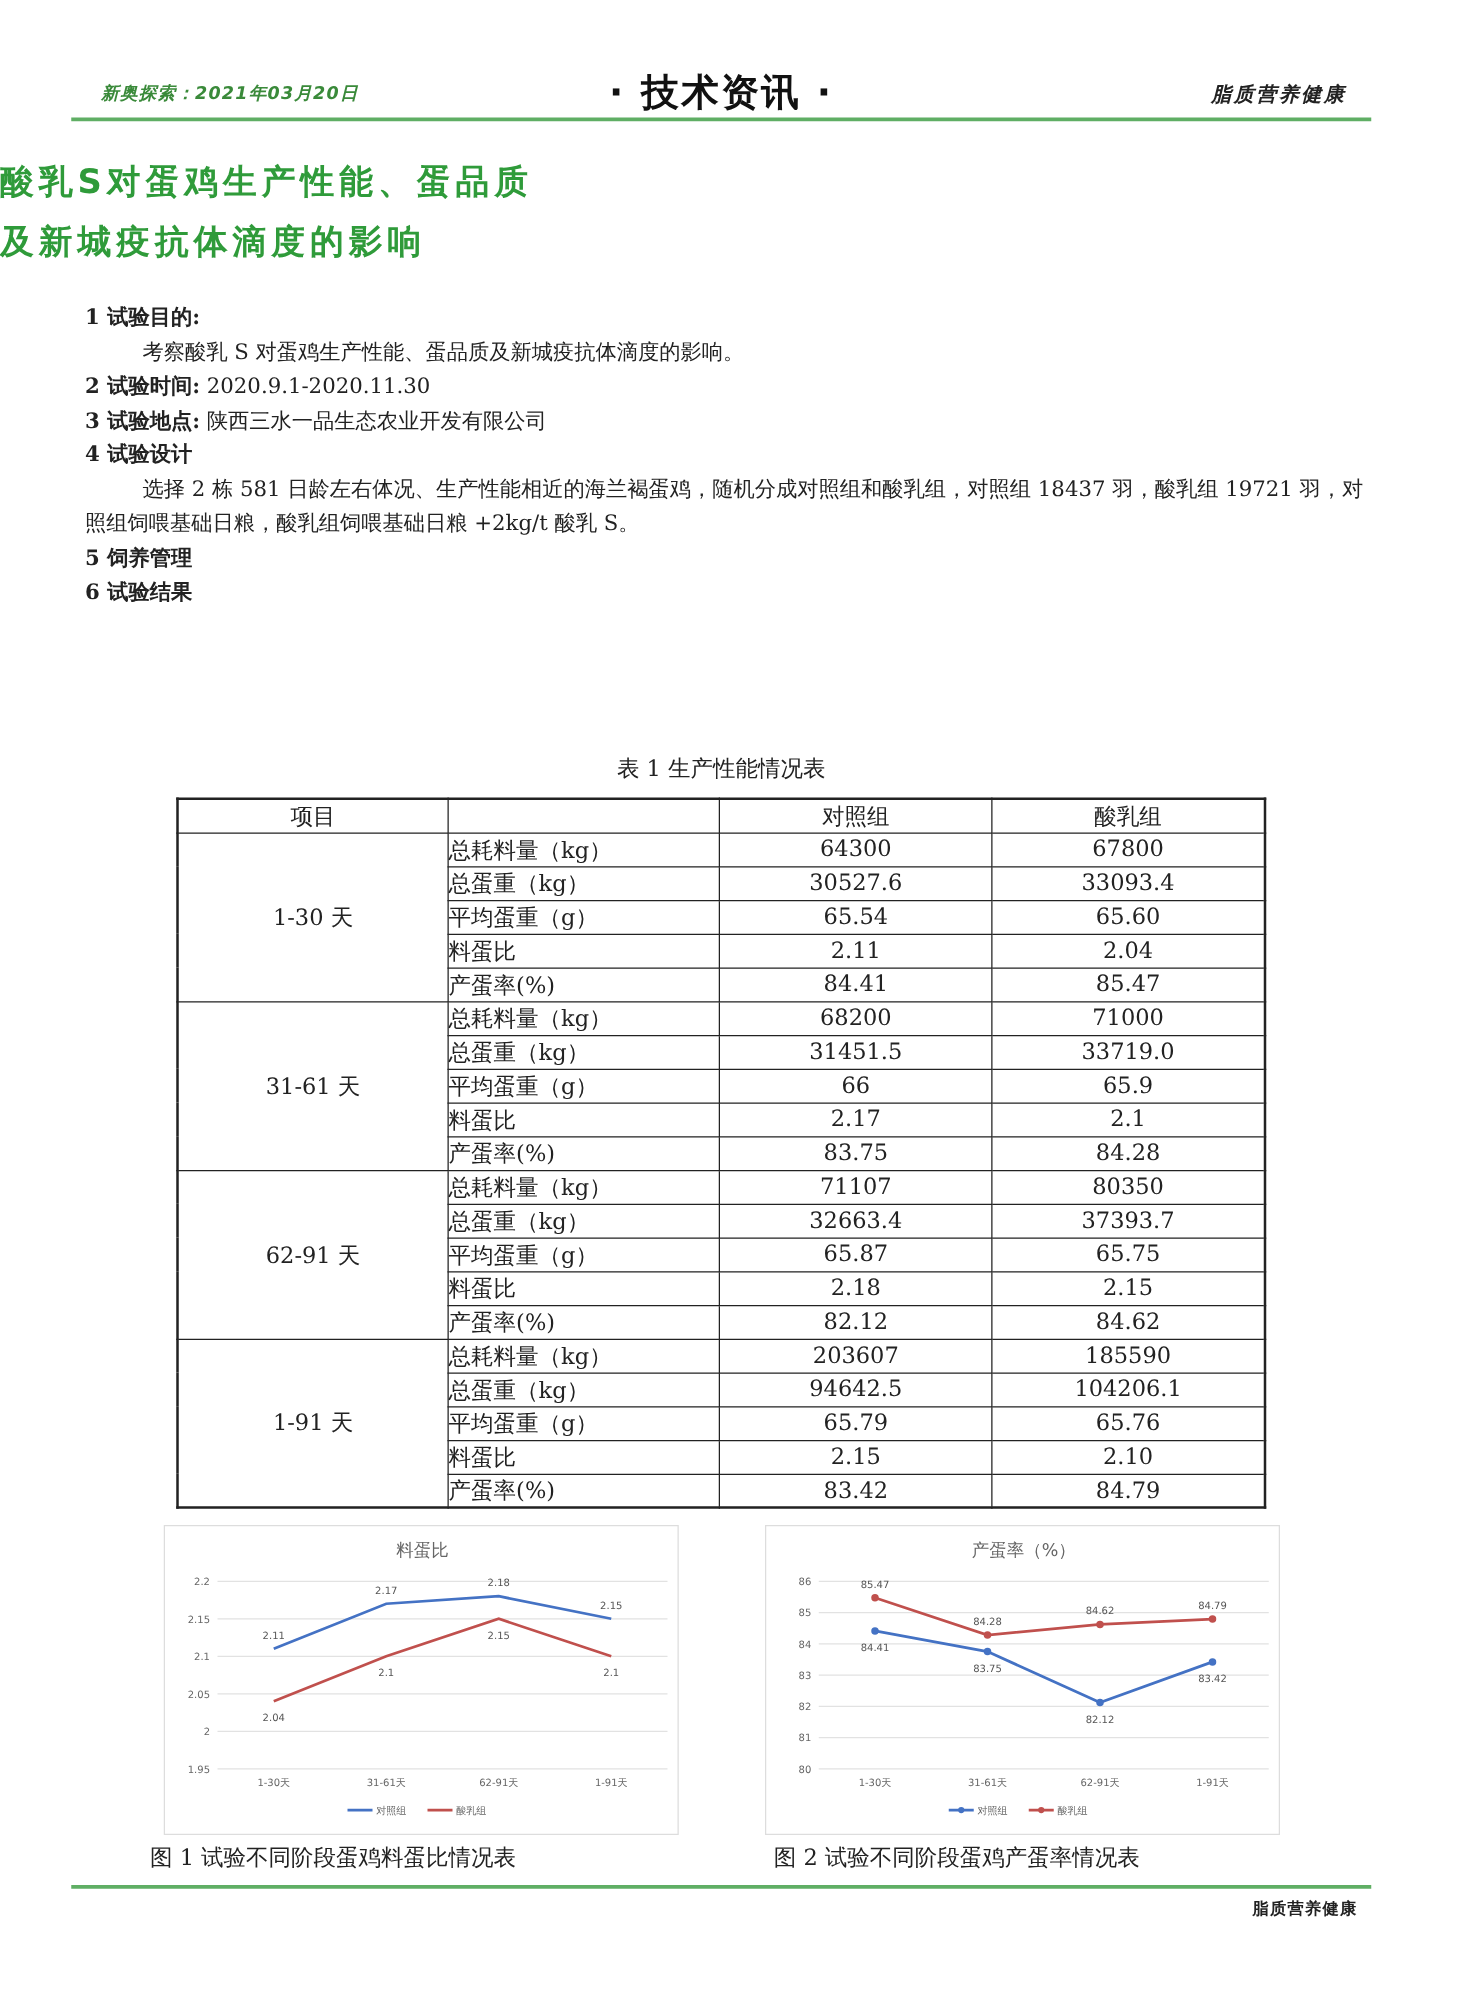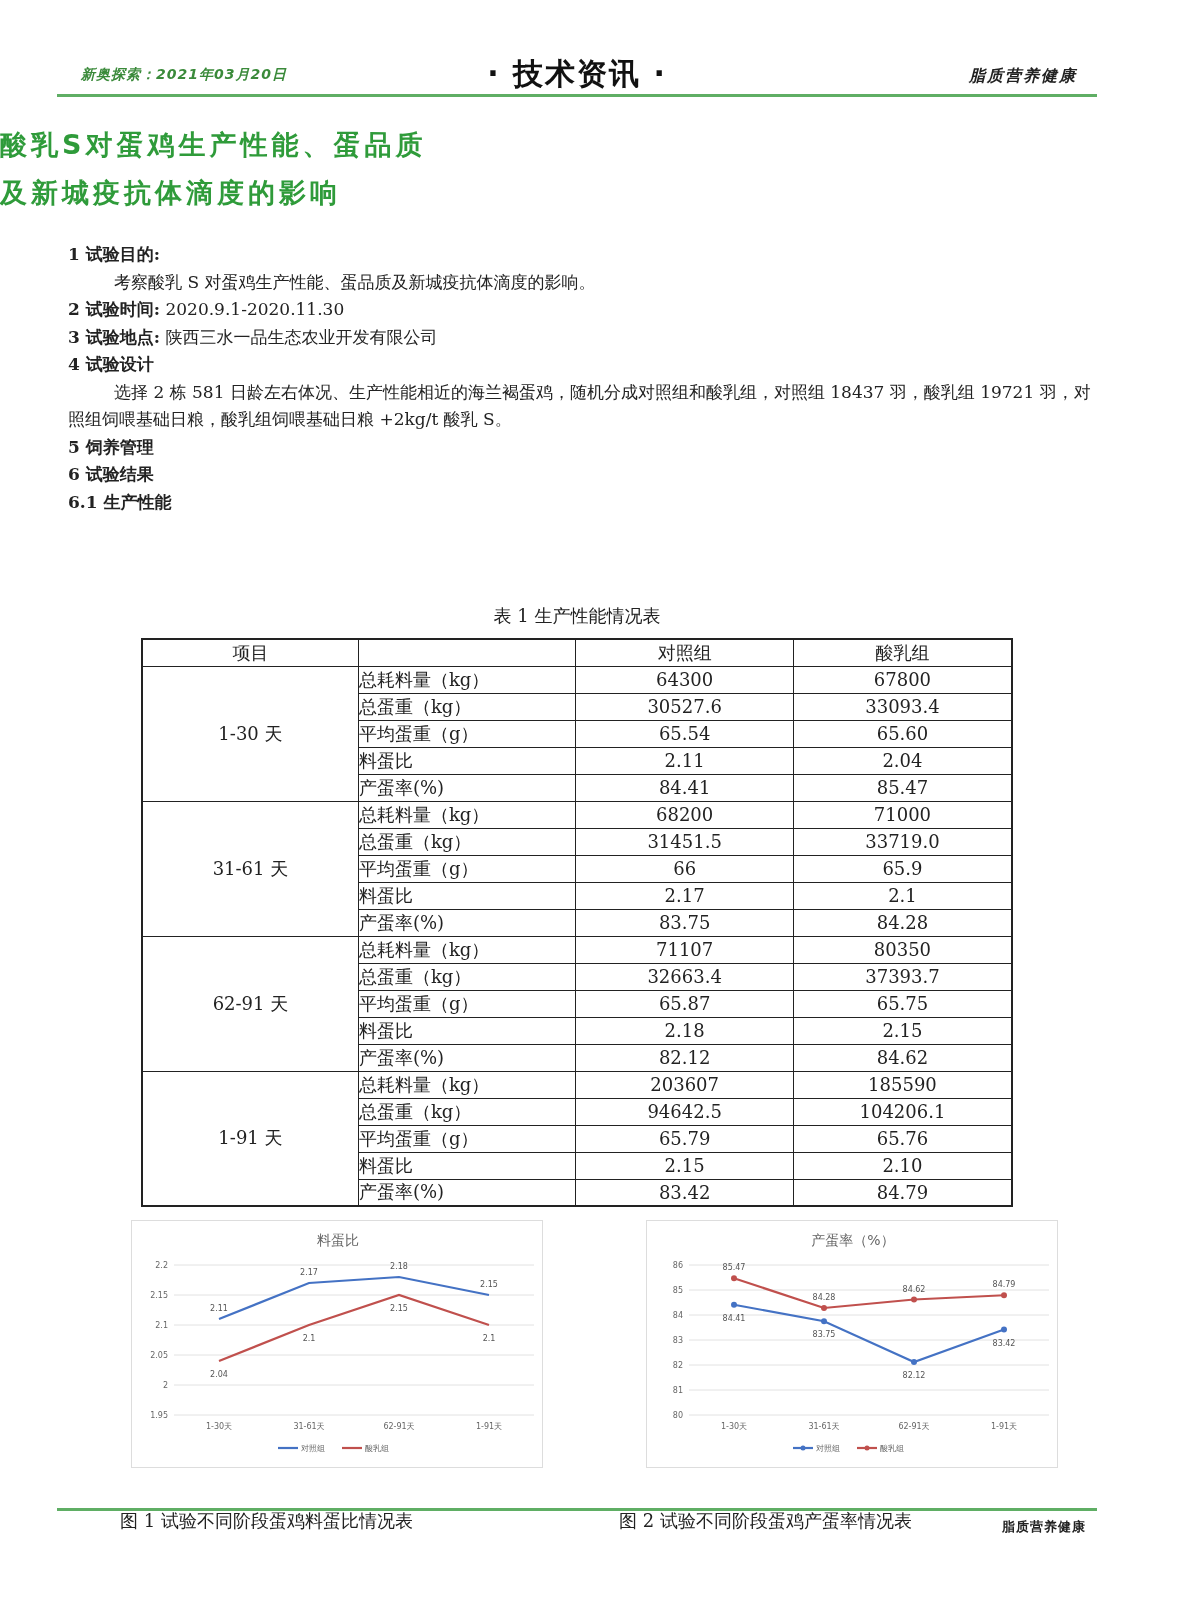--- a/index.html
+++ b/index.html
@@ -19,21 +19,21 @@
   .p { text-indent: 46px; }
   .cap { text-align: center; font-size: 18px; }
 
   table.perf { position: absolute; left: 141px; top: 638px; width: 872px; border-collapse: collapse; font-size: 18px; }
   table.perf td, table.perf th { border: 1.5px solid #222; height: 27px; padding: 0; font-weight: normal; text-align: center; }
   table.perf td.metric { text-align: left; }
   table.perf { border: 2px solid #222; }
 
   .chart { position: absolute; top: 1220px; width: 412px; height: 248px; border: 1px solid #ddd; background: #fff; }
   .chart svg { position: absolute; left: 0; top: 0; }
-  .fig-cap { position: absolute; top: 1474px; font-size: 18px; margin-top: 35px; }
+  .fig-cap { position: absolute; top: 1474px; font-size: 18px; }
 
   .footer-right { position: absolute; right: 92px; top: 1518px; font-family: "DejaVu Serif", serif; font-weight: bold; font-size: 13px; color: #222; letter-spacing: 1px; }
 </style>
 </head>
 <body>
 
 <div class="header">
   <div class="header-left">新奥探索：2021年03月20日</div>
   <div class="header-center">· 技术资讯 ·</div>
   <div class="header-right">脂质营养健康</div>
@@ -45,21 +45,20 @@
 
 <div class="body-text" style="top:241px;">
   <div class="h">1 试验目的:</div>
   <div class="p">考察酸乳 S 对蛋鸡生产性能、蛋品质及新城疫抗体滴度的影响。</div>
   <div><span class="h">2 试验时间:</span> <span>2020.9.1-2020.11.30</span></div>
   <div><span class="h">3 试验地点:</span> <span>陕西三水一品生态农业开发有限公司</span></div>
   <div class="h">4 试验设计</div>
   <div class="p">选择 2 栋 581 日龄左右体况、生产性能相近的海兰褐蛋鸡，随机分成对照组和酸乳组，对照组 18437 羽，酸乳组 19721 羽，对照组饲喂基础日粮，酸乳组饲喂基础日粮 +2kg/t 酸乳 S。</div>
   <div class="h">5 饲养管理</div>
   <div class="h">6 试验结果</div>
-  <div class="h">6.1 生产性能</div>
 </div>
 
 <div class="body-text cap" style="top:602px; left:141px; width:872px;">表 1  生产性能情况表</div>
 
 <table class="perf">
   <colgroup>
       <col style="width:217px">
       <col style="width:218px">
       <col style="width:218px">
       <col style="width:219px">
@@ -209,21 +208,21 @@
       <text x="177" y="120" text-anchor="middle" font-size="8" fill="#555" font-family="DejaVu Sans, sans-serif">2.1</text>
       <text x="267" y="90.00000000000013" text-anchor="middle" font-size="8" fill="#555" font-family="DejaVu Sans, sans-serif">2.15</text>
       <text x="357" y="120" text-anchor="middle" font-size="8" fill="#555" font-family="DejaVu Sans, sans-serif">2.1</text>
       <line x1="146" x2="166" y1="227" y2="227" stroke="#4472c4" stroke-width="2.2"></line>
       <text x="169" y="230" font-size="8" fill="#666" font-family="DejaVu Sans, sans-serif">对照组</text>
       <line x1="210" x2="230" y1="227" y2="227" stroke="#c0504d" stroke-width="2.2"></line>
       <text x="233" y="230" font-size="8" fill="#666" font-family="DejaVu Sans, sans-serif">酸乳组</text>
     </svg>
 </div>
 
-<div class="chart" style="left:612px;margin-left:34px;">
+<div class="chart" style="left:612px;">
   <svg id="chart1" width="412" height="248">
       <text x="206" y="24" text-anchor="middle" font-size="14" fill="#666" font-family="DejaVu Sans, sans-serif">产蛋率（%）</text>
       <line x1="42" x2="402" y1="194" y2="194" stroke="#e2e2e2" stroke-width="1"></line>
       <text x="36" y="197" text-anchor="end" font-size="8" fill="#666" font-family="DejaVu Sans, sans-serif">80</text>
       <line x1="42" x2="402" y1="169" y2="169" stroke="#e2e2e2" stroke-width="1"></line>
       <text x="36" y="172" text-anchor="end" font-size="8" fill="#666" font-family="DejaVu Sans, sans-serif">81</text>
       <line x1="42" x2="402" y1="144" y2="144" stroke="#e2e2e2" stroke-width="1"></line>
       <text x="36" y="147" text-anchor="end" font-size="8" fill="#666" font-family="DejaVu Sans, sans-serif">82</text>
       <line x1="42" x2="402" y1="119" y2="119" stroke="#e2e2e2" stroke-width="1"></line>
       <text x="36" y="122" text-anchor="end" font-size="8" fill="#666" font-family="DejaVu Sans, sans-serif">83</text>

